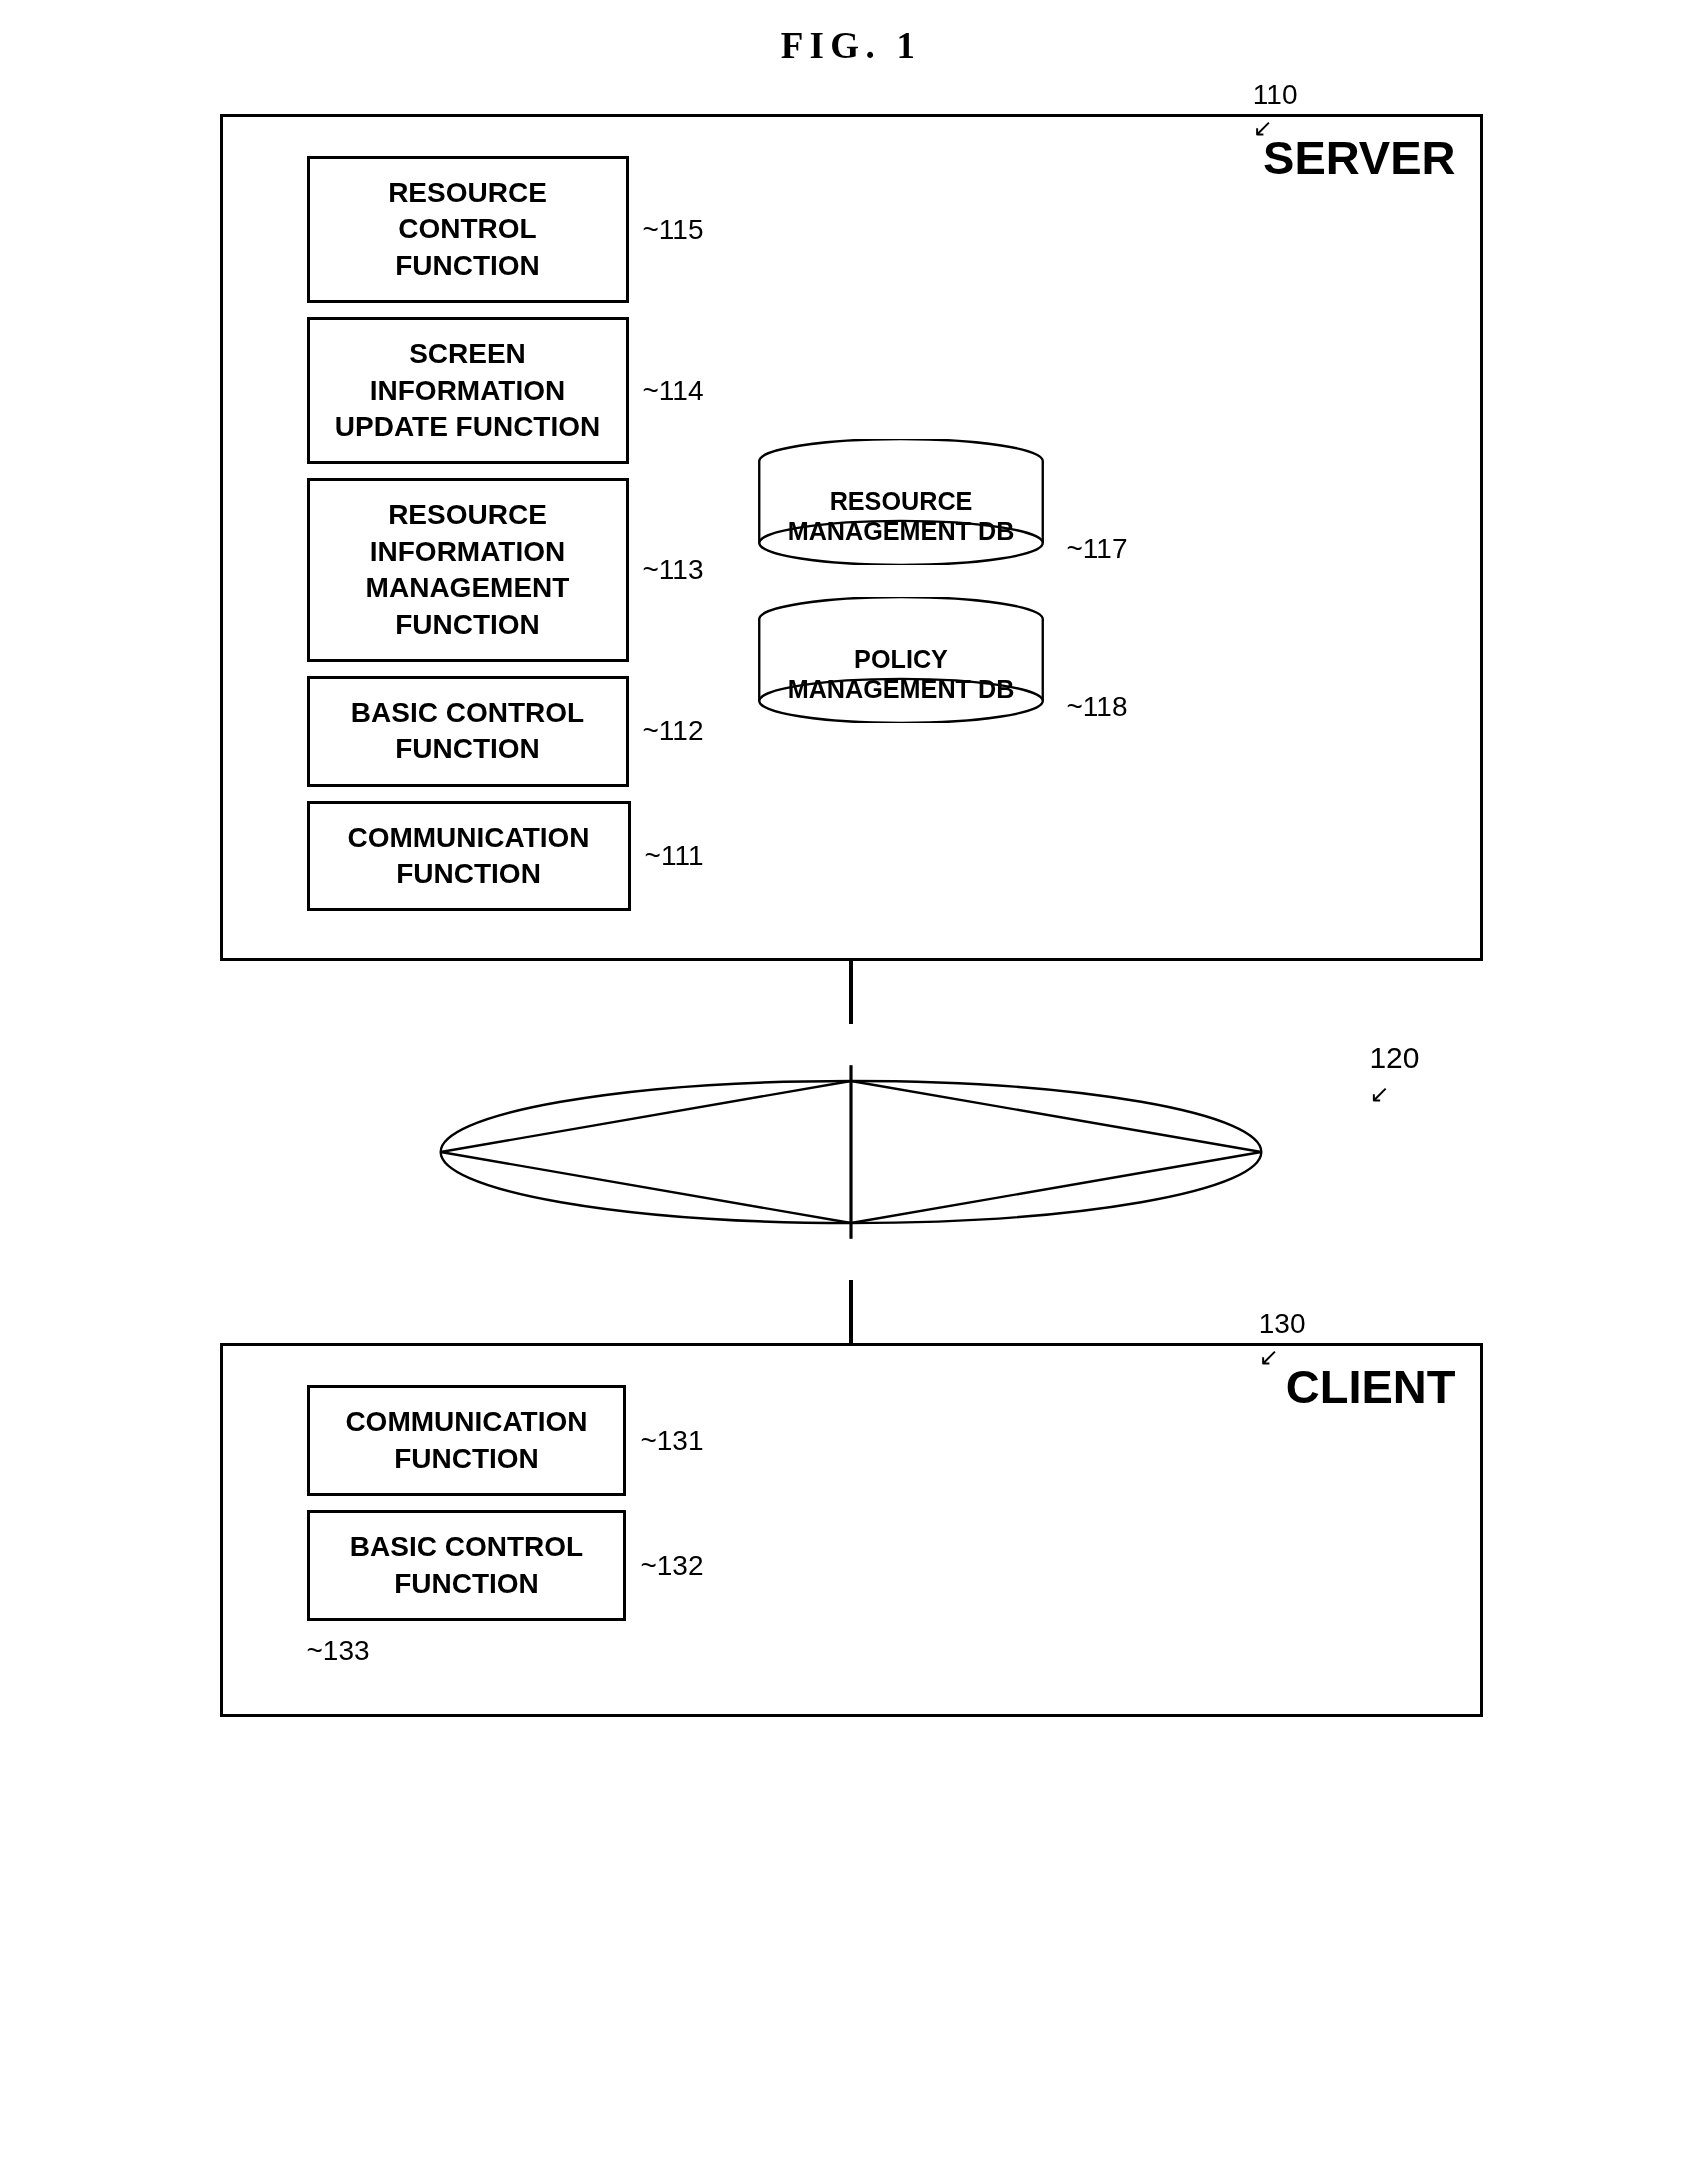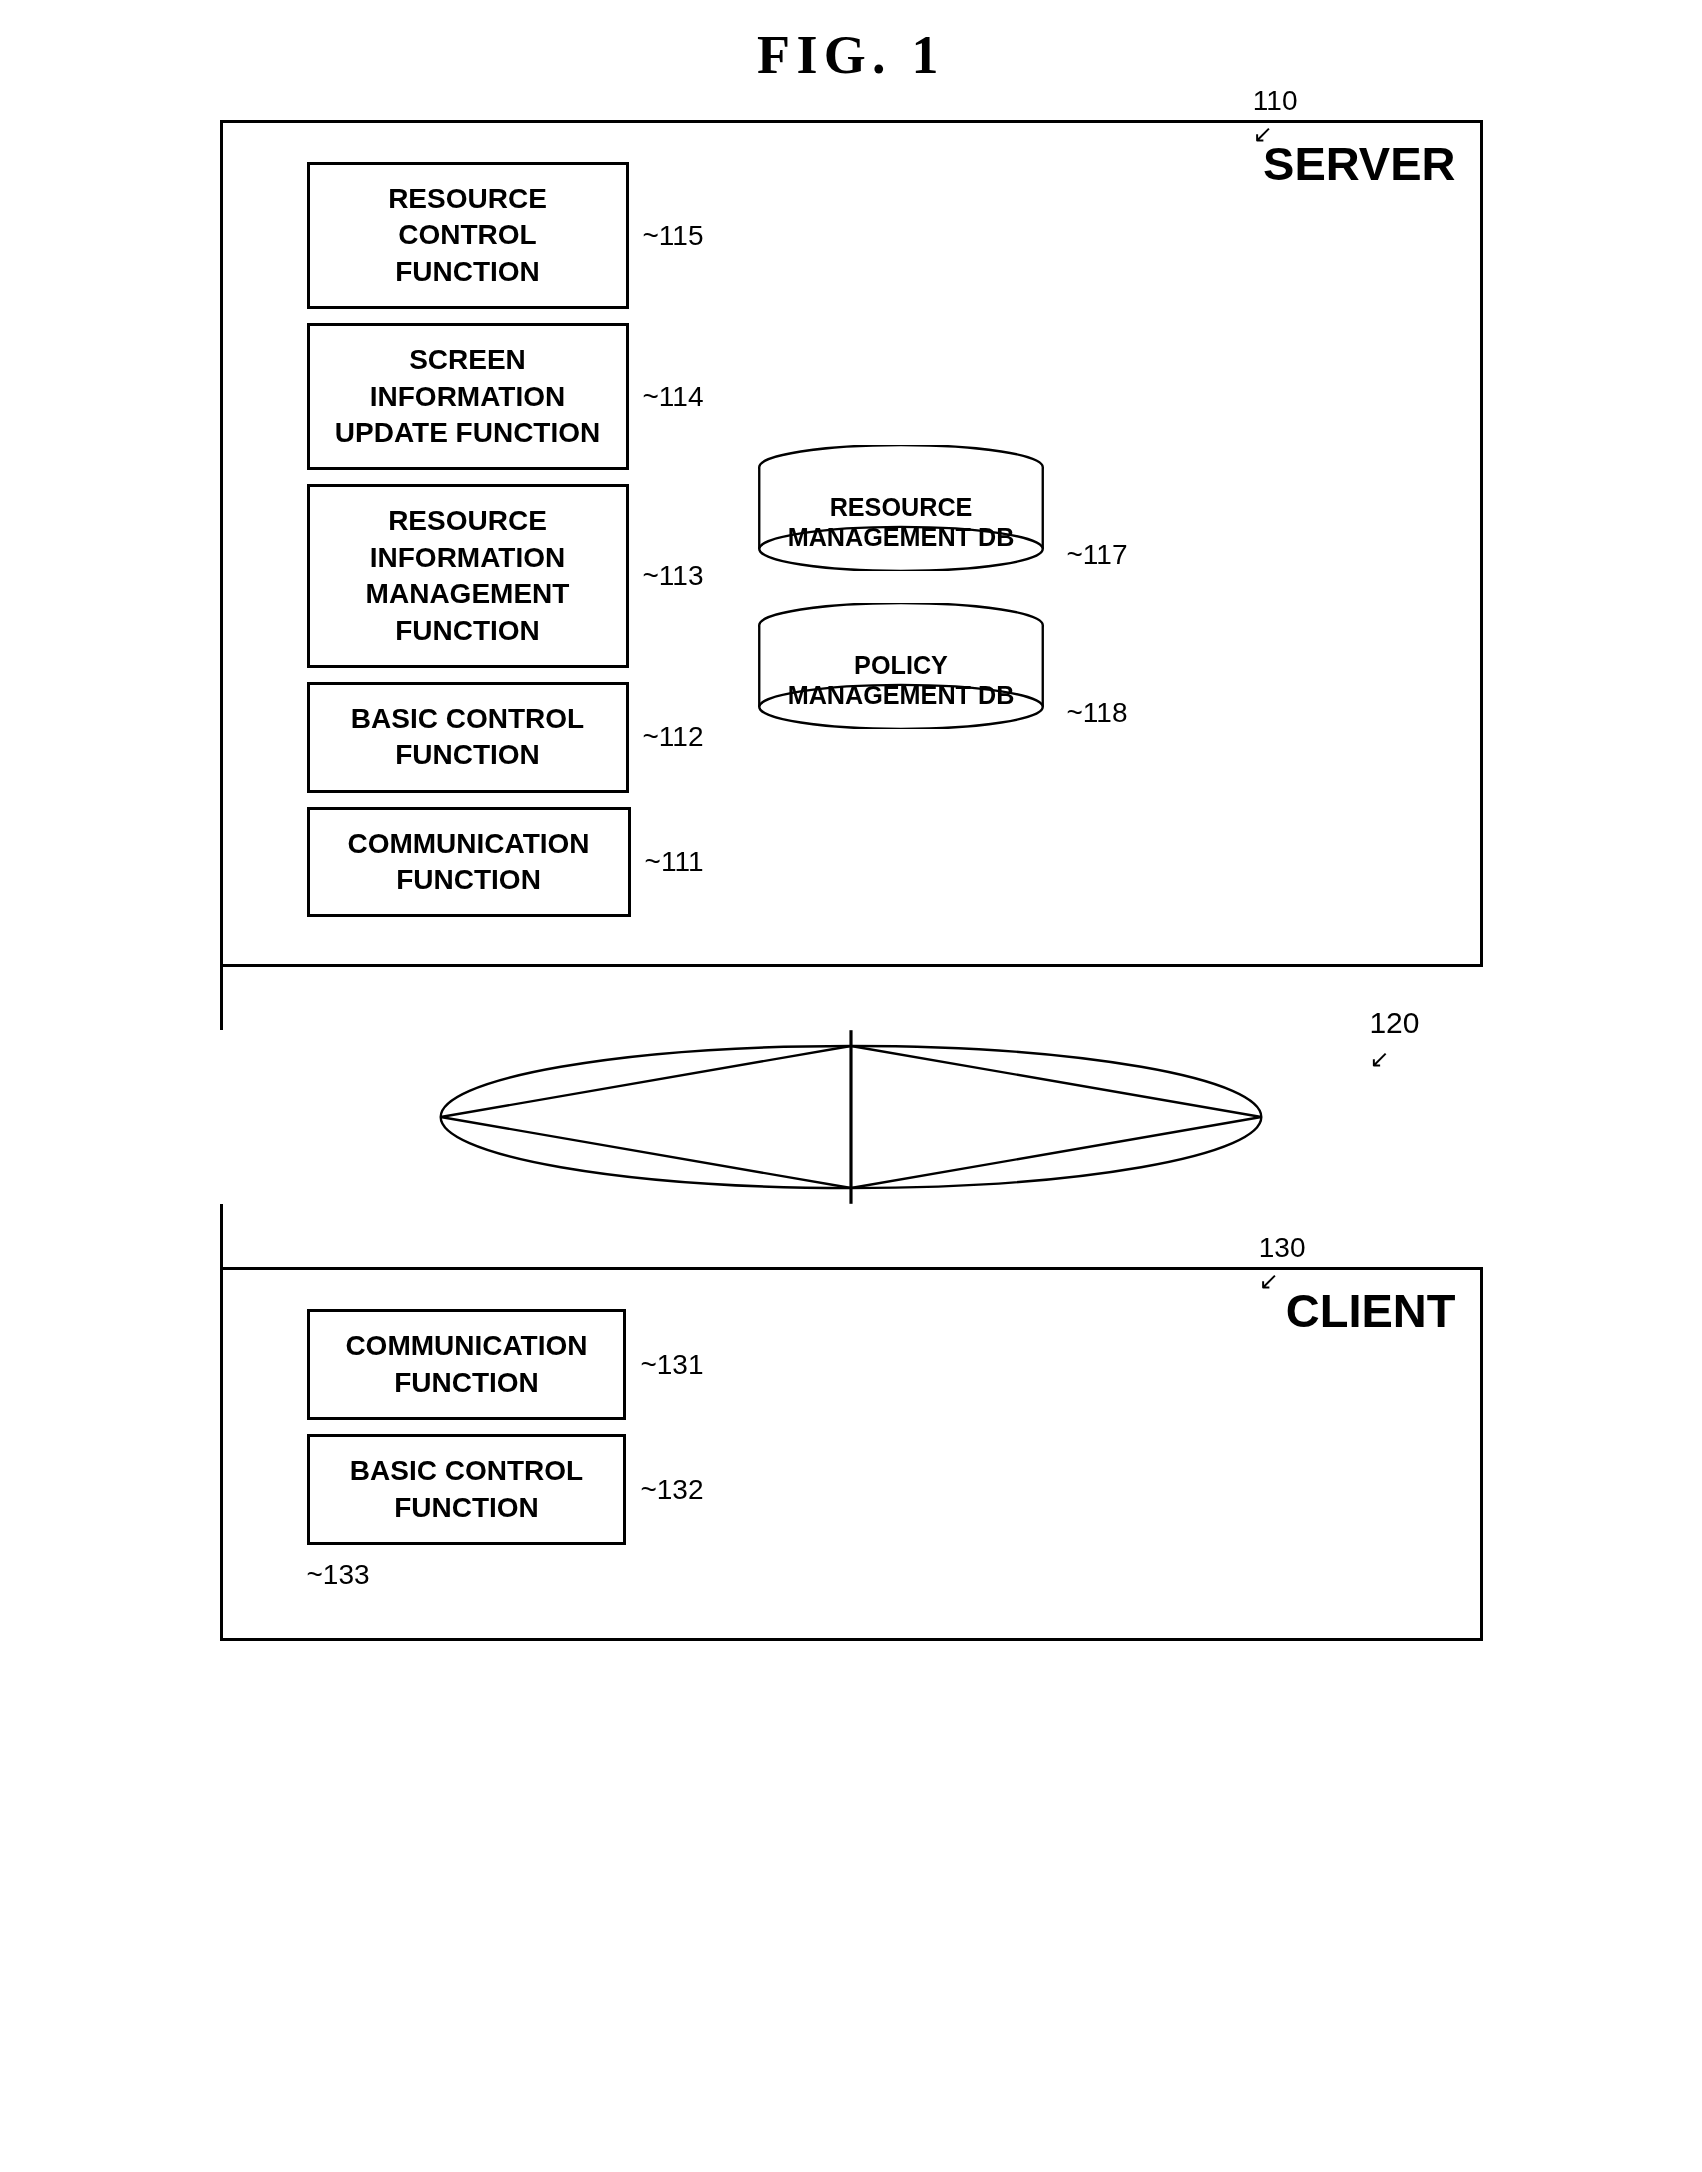--- a/index.html
+++ b/index.html
@@ -8,24 +8,24 @@
       font-family: Arial, sans-serif;
       display: flex;
       flex-direction: column;
       align-items: center;
       padding: 24px 16px;
       width: 1702px;
       min-height: 2172px;
     }
 
     .page-title {
-      font-size: 54px;
+      font-size: 37px;
       font-weight: bold;
       letter-spacing: 6.3px;
-      margin-bottom: 34px;
+      margin-bottom: 47px;
       font-family: serif;
     }
 
     .diagram-container {
       display: flex;
       flex-direction: column;
       align-items: center;
       width: 1263px;
       position: relative;
     }
@@ -199,21 +199,21 @@
             <ellipse cx="190" cy="132" rx="180" ry="28" fill="white" stroke="black" stroke-width="3"></ellipse>
             <text x="190" y="90" text-anchor="middle" font-size="32" font-weight="bold" font-family="Arial" fill="black">POLICY</text>
             <text x="190" y="128" text-anchor="middle" font-size="32" font-weight="bold" font-family="Arial" fill="black">MANAGEMENT DB</text>
           </svg>
         </div>
         <span class="ref-label">~118</span>
       </div>
     </div>
   </div>
 
-  <div style="display:flex;flex-direction:column;align-items:flex-start;width:100%;position:relative;">
+  <div style="display:flex;flex-direction:column;align-items:center;width:100%;position:relative;gap:41px;">
     <div style="width:3.2px;height:63px;background:#000;"></div>
 
     <div style="position:relative;width:100%;display:flex;align-items:center;justify-content:center;">
 
       <div style="position:absolute;right:63px;top:-24px;font-size:30px;font-family:Arial;">
         <span>120</span>
         <br>
         <span style="font-size:24px;">↙</span>
       </div>
       <svg width="868" height="174" viewBox="0 0 1100 220">

